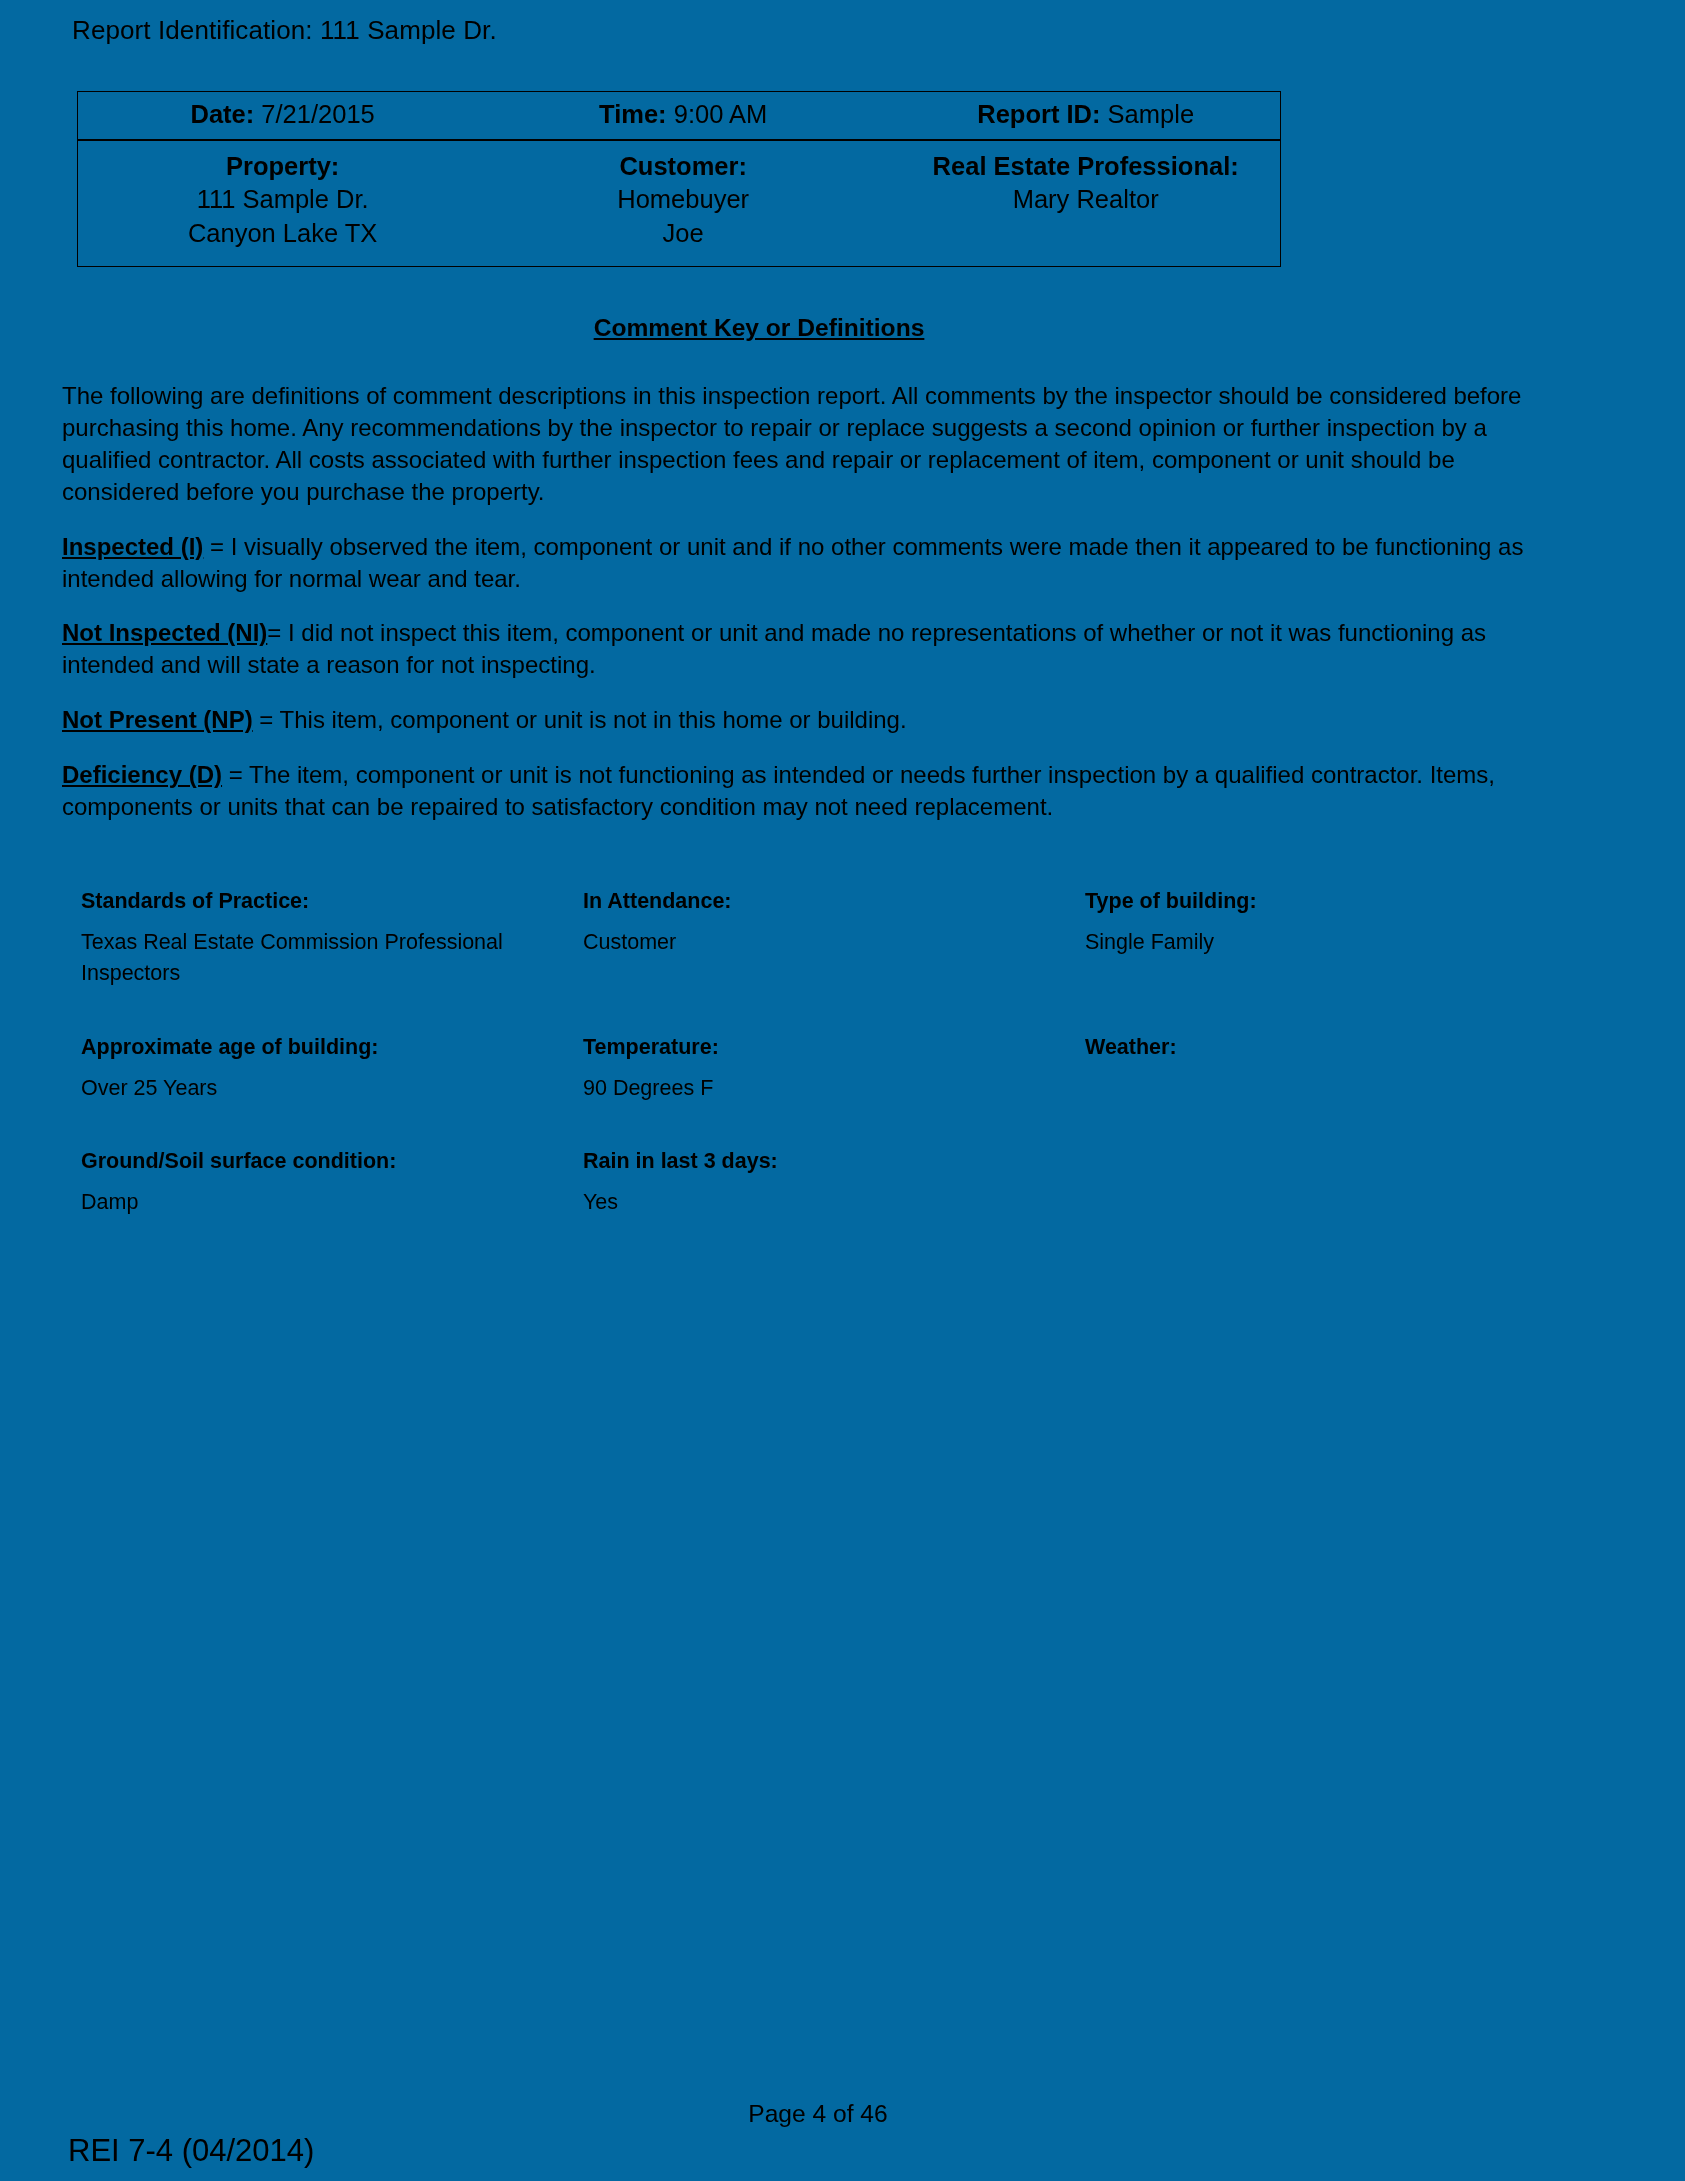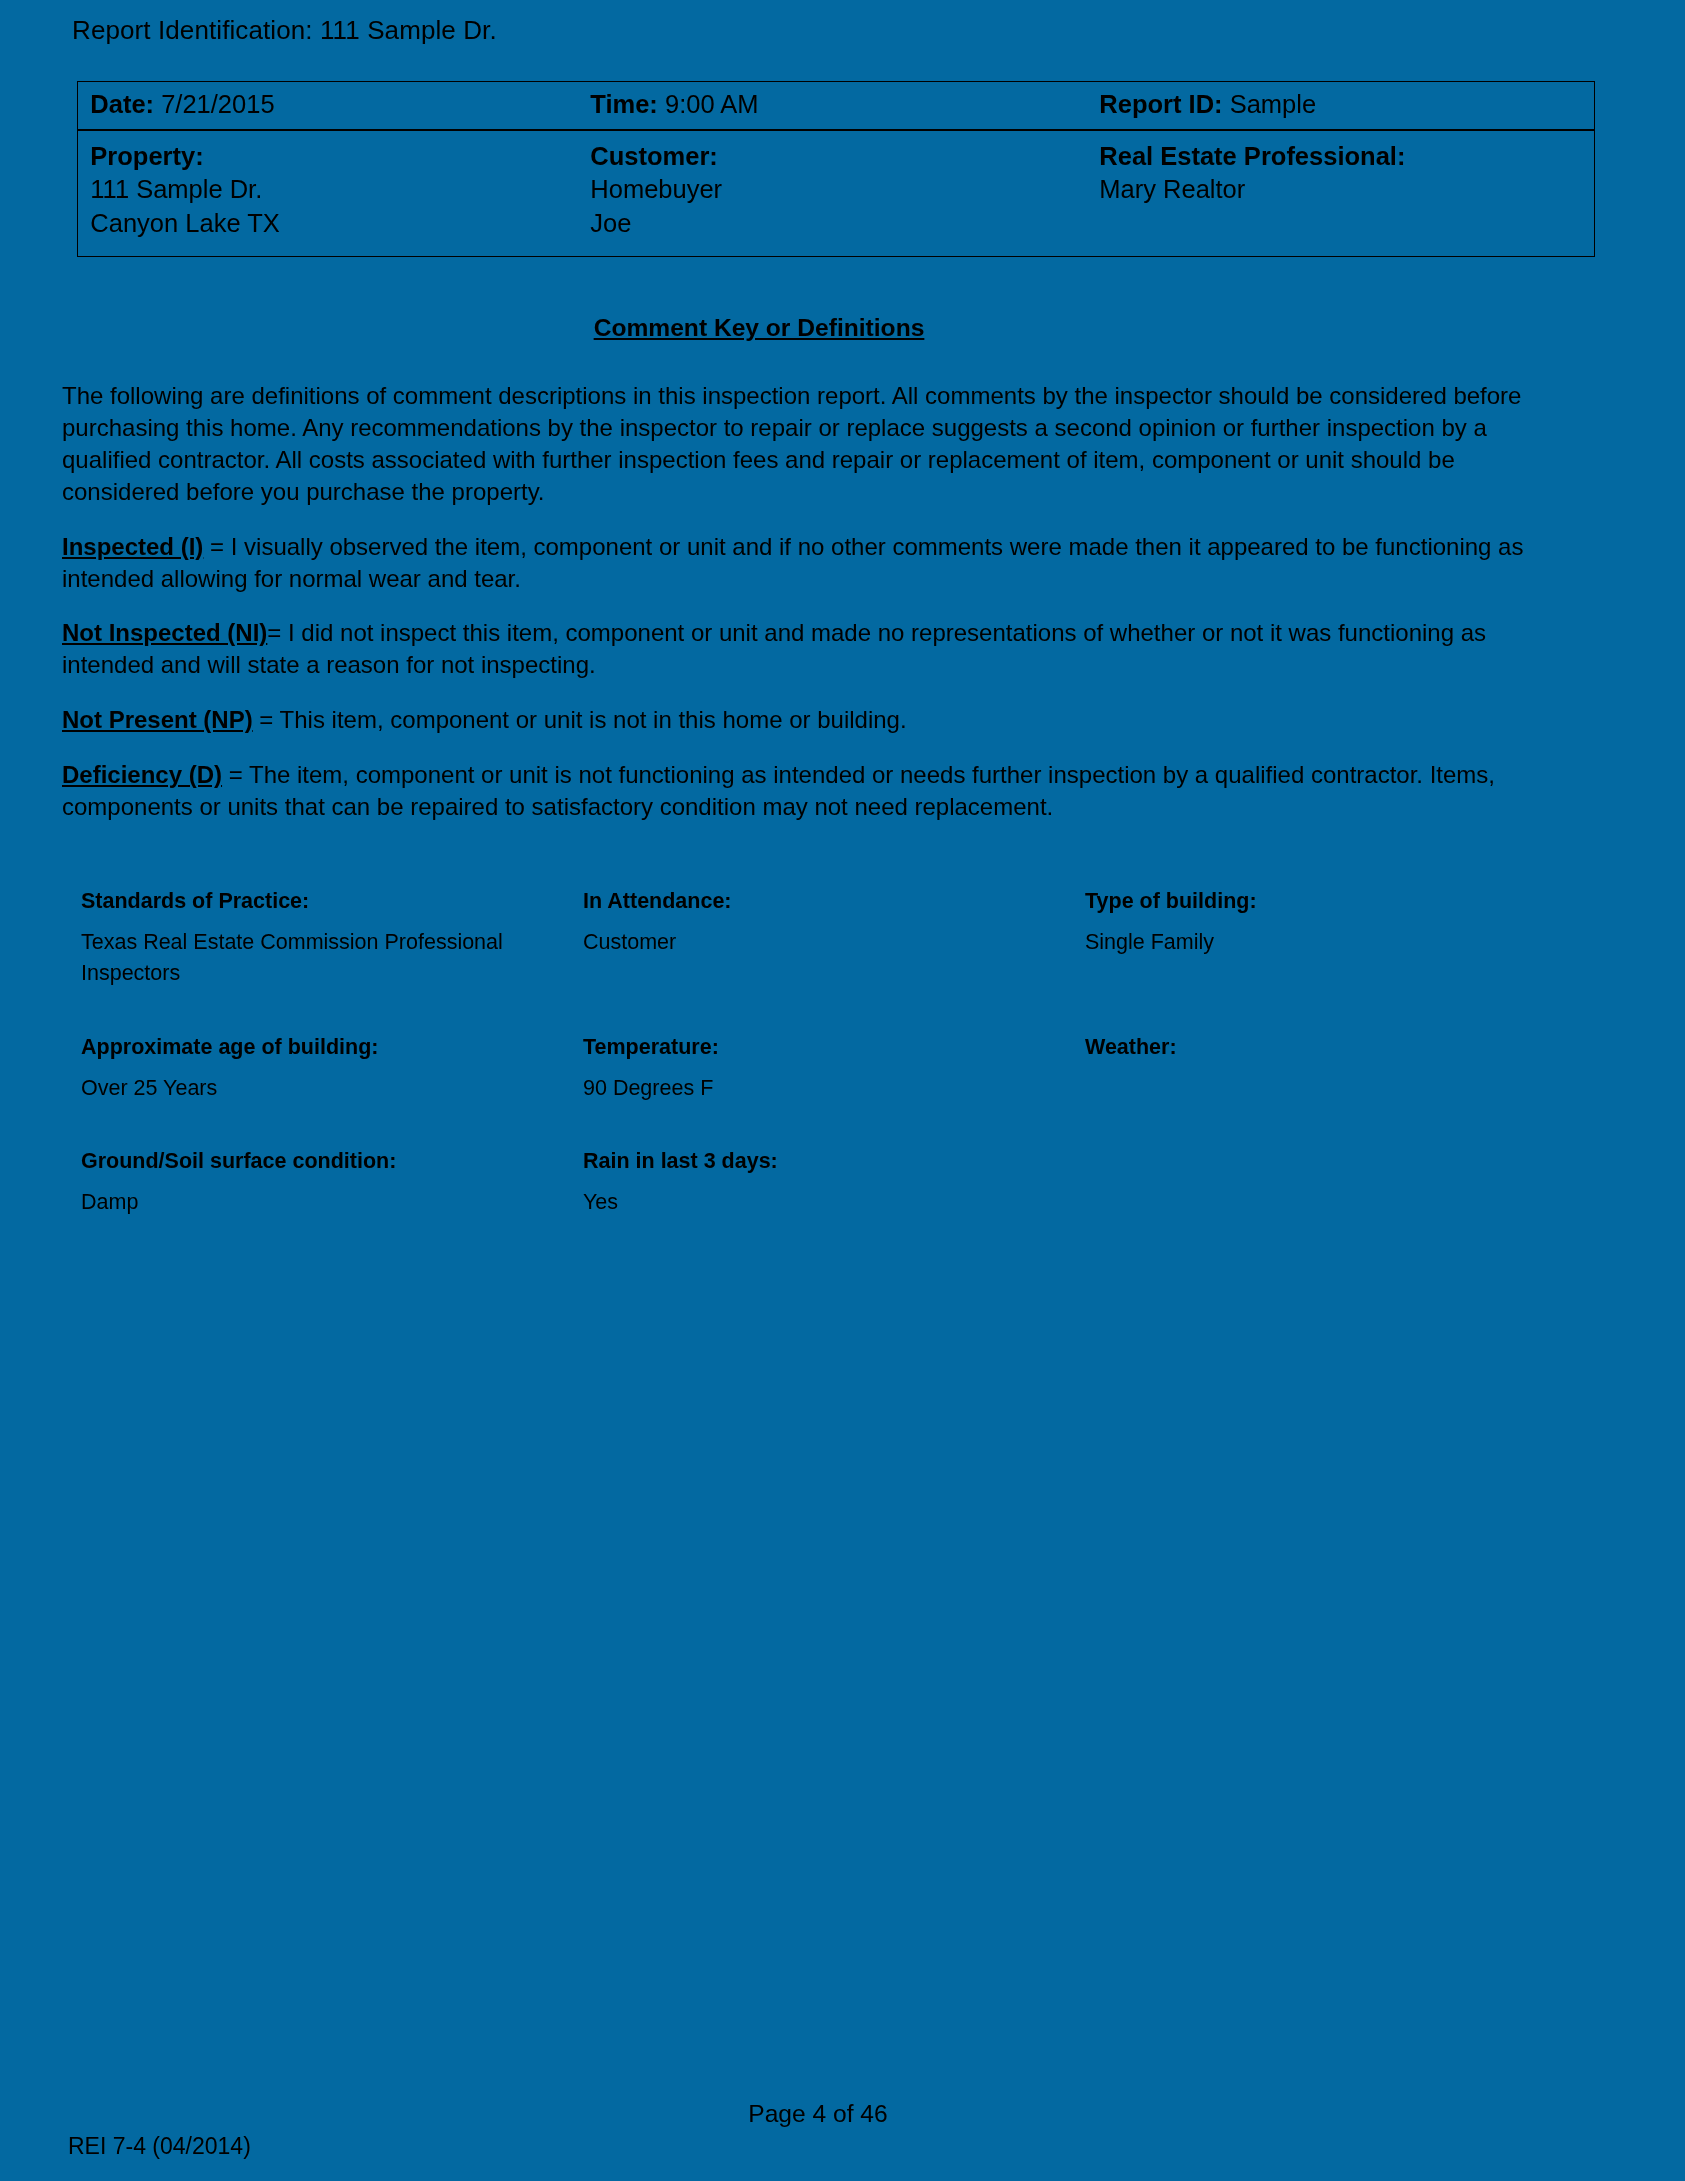--- a/index.html
+++ b/index.html
@@ -29,24 +29,25 @@
     font-size: 26px;
     line-height: 1.25;
     letter-spacing: 0.1px;
     white-space: nowrap;
   }
 
   
   .header-table {
     position: absolute;
     left: 77px;
-    top: 81px;
-    width: 1518px;
+    top: 91px;
+    width: 1204px;
     border: 1.8px solid #000000;
     box-sizing: border-box;
+    text-align: center;
   }
   .header-row {
     display: flex;
     box-sizing: border-box;
   }
   .header-row.row-top {
     border-bottom: 2.6px solid #000000;
   }
   .header-cell {
     box-sizing: border-box;
@@ -141,21 +142,21 @@
     left: 0;
     top: 2100px;
     width: 1636px;
     text-align: center;
     font-size: 24.6px;
   }
   .footer-form {
     position: absolute;
     left: 68px;
     top: 2133px;
-    font-size: 23px;
+    font-size: 31px;
   }
 </style>
 </head>
 <body>
 
 <div class="page">
 
   <div class="report-id-line">Report Identification: 111 Sample Dr.</div>
 
   <div class="header-table">

